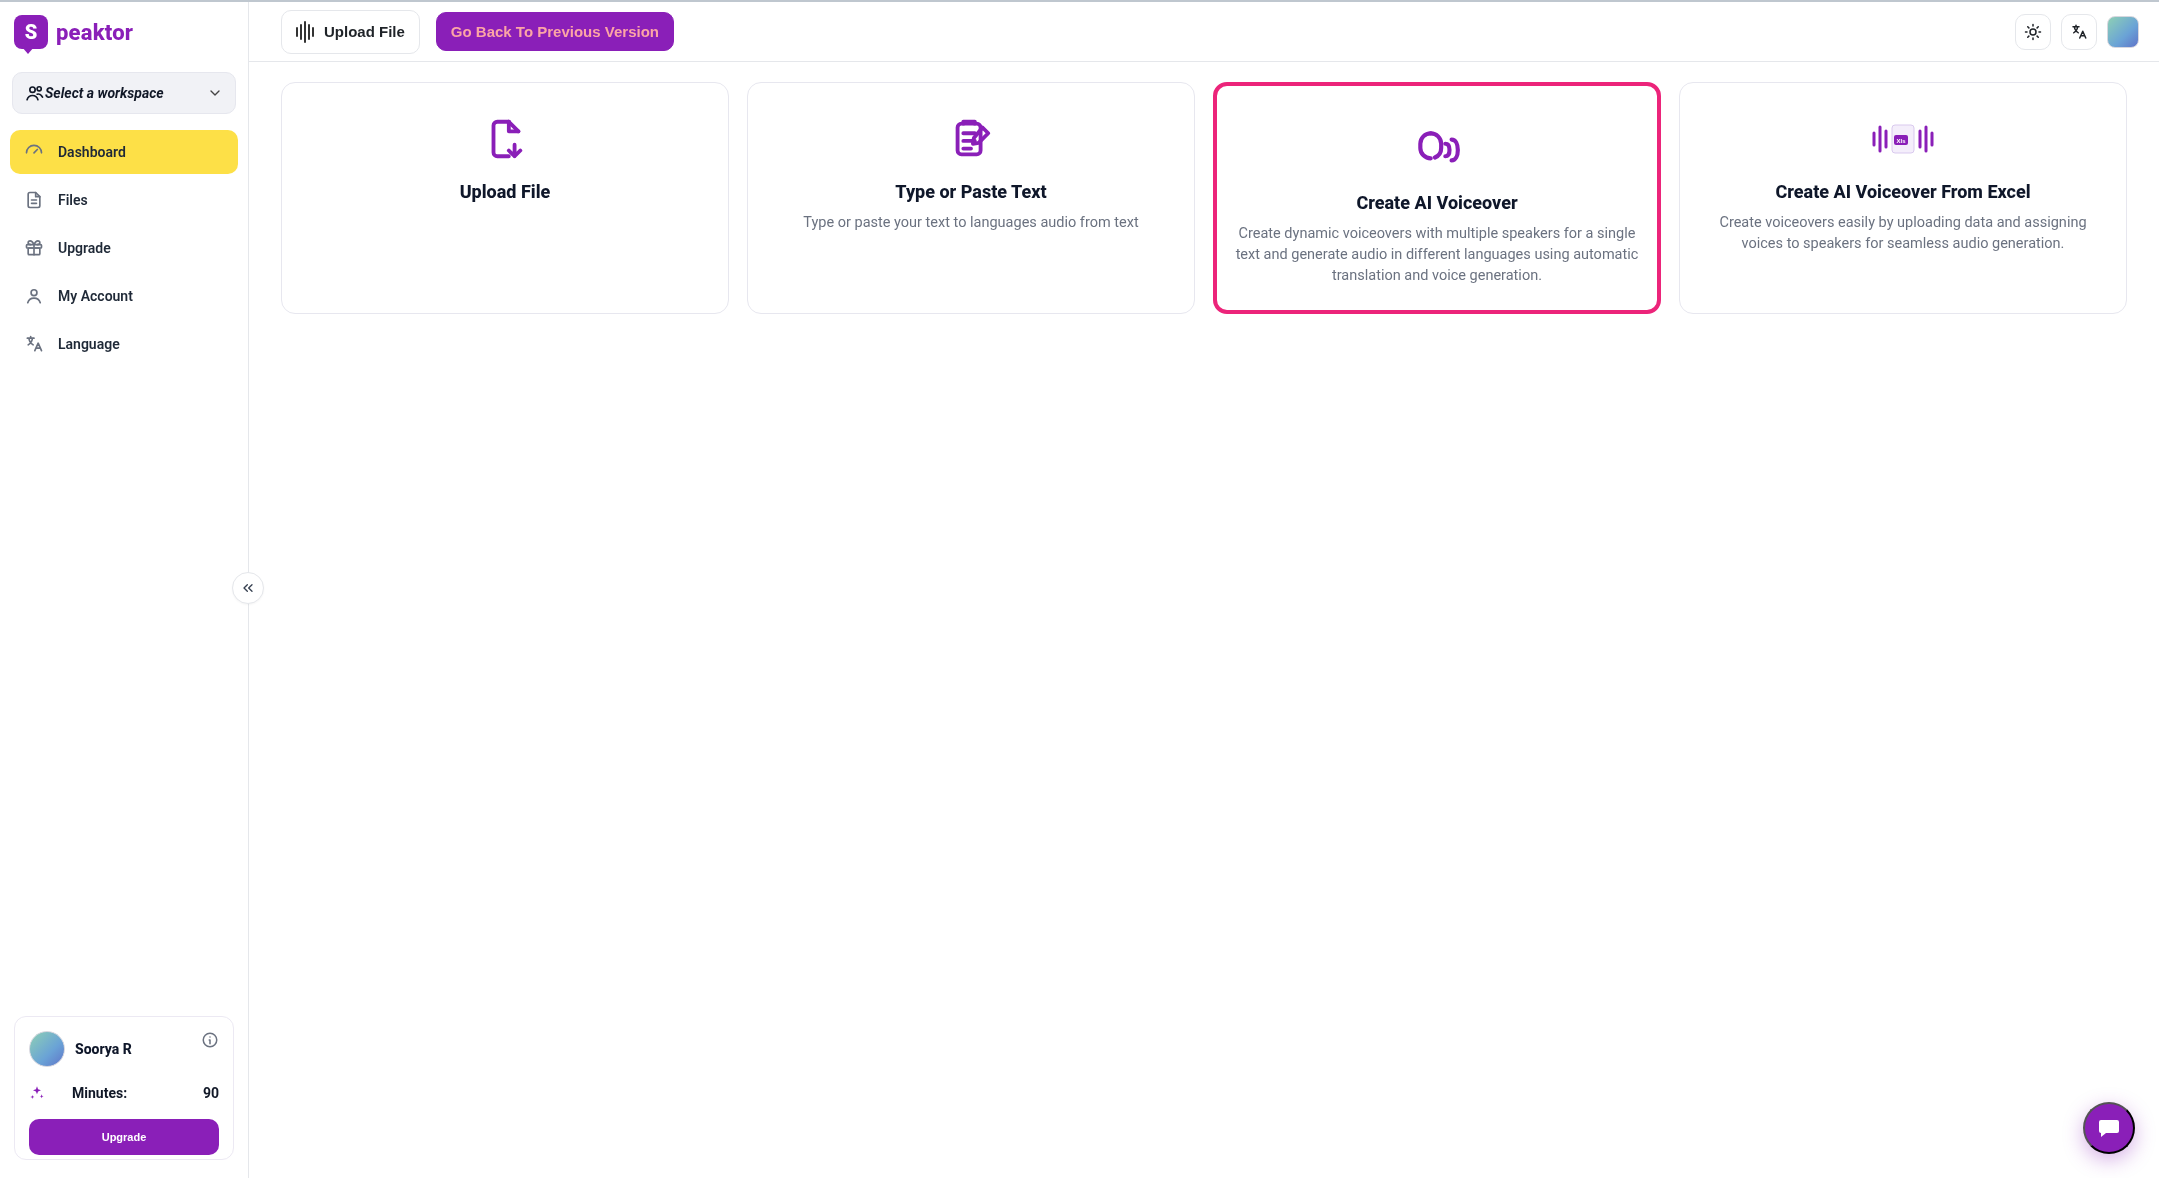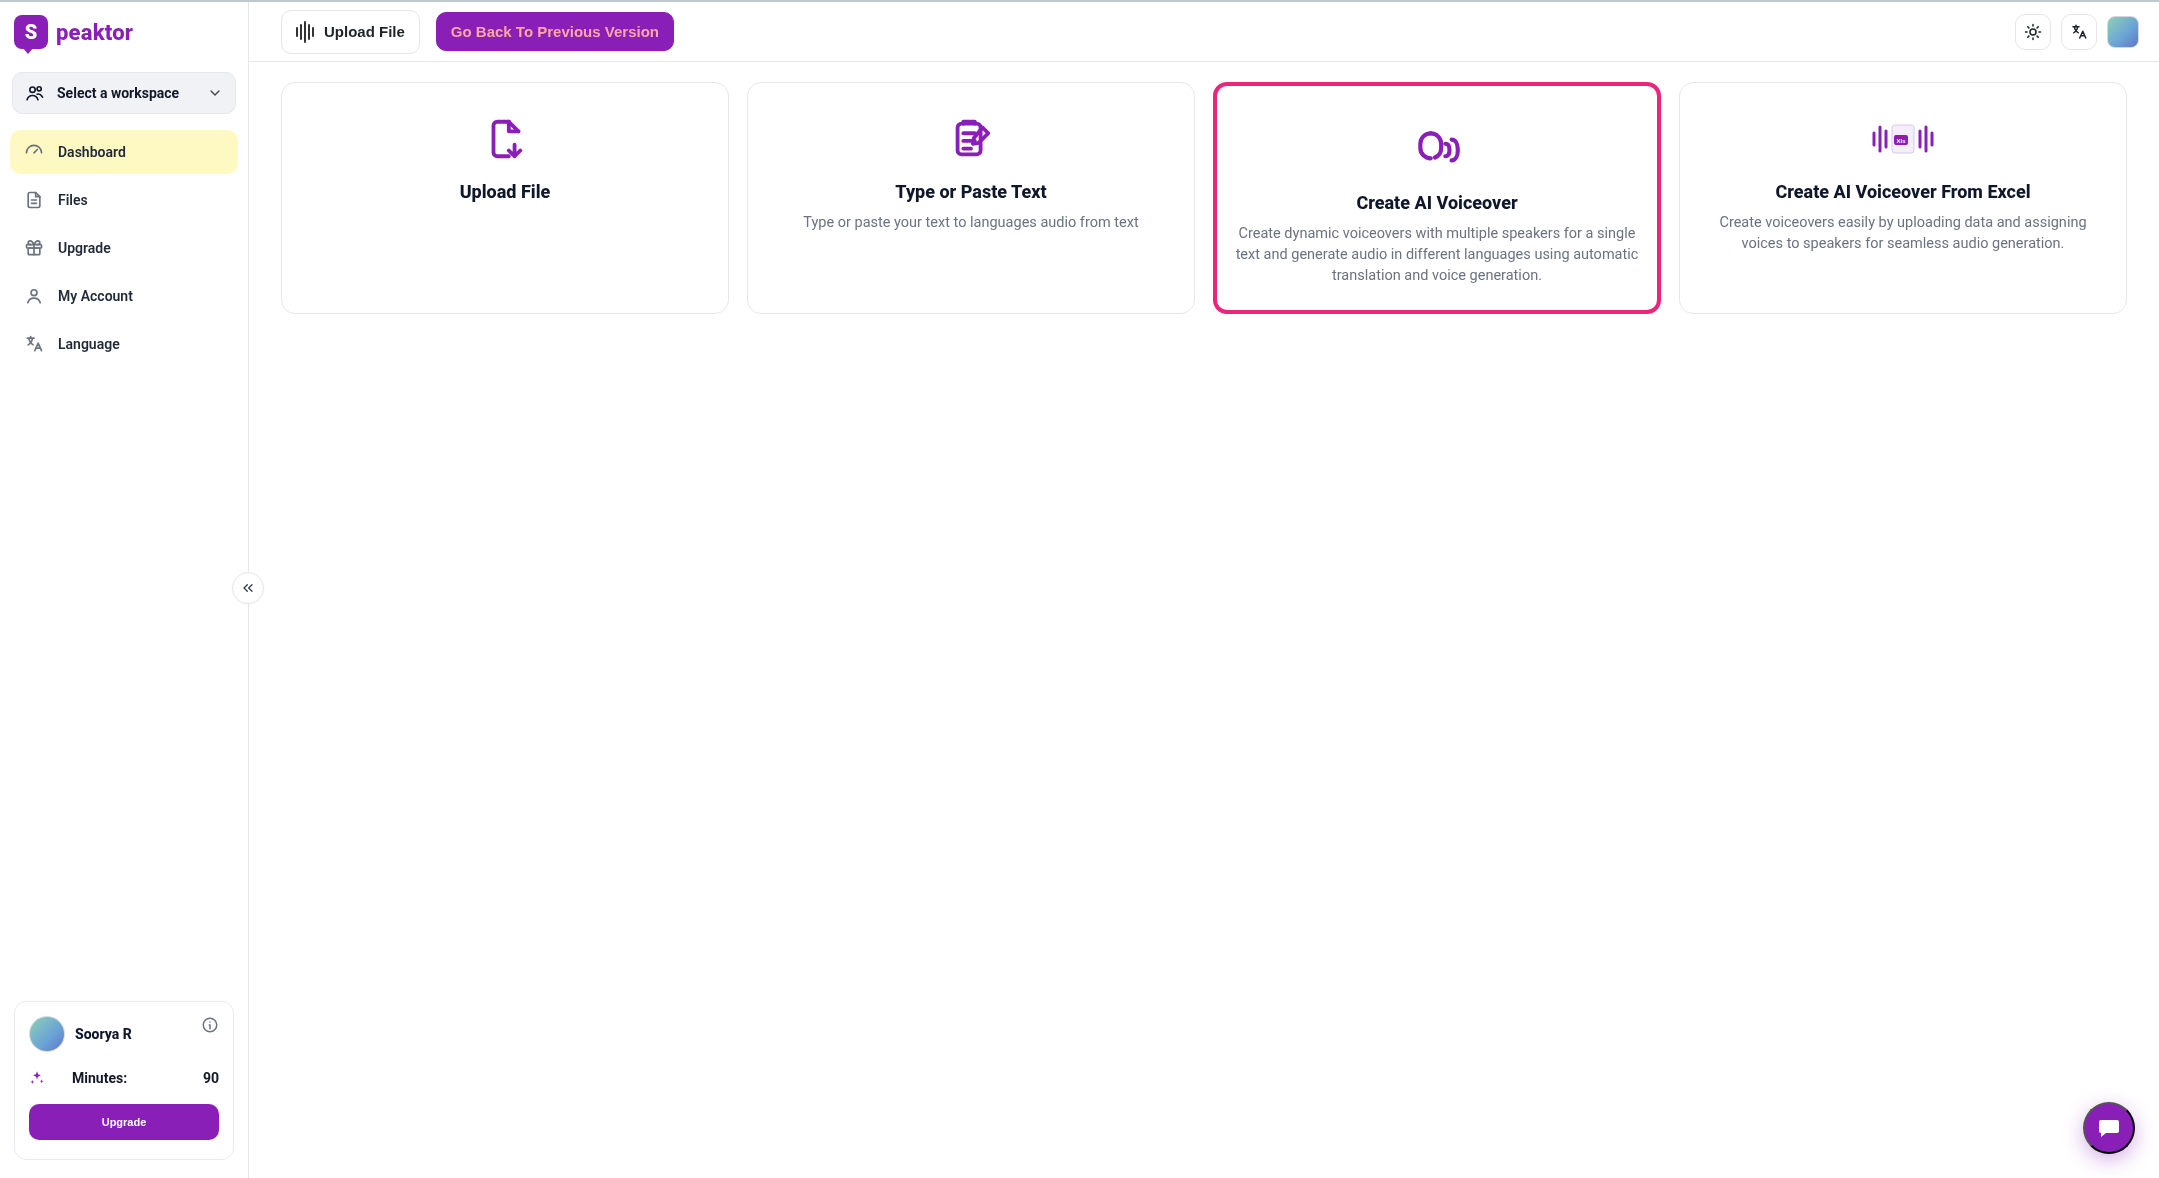--- a/index.html
+++ b/index.html
@@ -59,44 +59,44 @@
   .logo .mark::after{
     content:"";position:absolute;bottom:-5px;left:8px;width:0;height:0;
     border-left:6px solid transparent;border-right:6px solid transparent;border-top:7px solid var(--purple);
   }
 
   .workspace{
     margin:10px 12px 14px 12px;
     background:#f1f2f6;border:1px solid #e6e7ee;border-radius:10px;
     display:flex;align-items:center;gap:10px;padding:10px 12px;justify-content:space-between;
   }
-  .workspace .left{display:flex;align-items:center;gap:12px;}
+  .workspace .left{display:flex;align-items:center;font-style:italic;}
   .ws-label{font-weight:700;color:#111827;}
   .chev{color:#444;}
 
   .nav{
     padding:2px 10px;
     display:flex;flex-direction:column;gap:4px;
   }
   .nav-item{
     display:flex;align-items:center;gap:14px;padding:12px 14px;border-radius:10px;color:#374151;
   }
-  .nav-item.active{background:#fef9c3;}
+  .nav-item.active{background:#fde047;}
   .nav-item .nicon{width:20px;height:20px;color:#6b7280;display:flex;align-items:center;justify-content:center;}
   .nav-item.active .nicon{color:#6b7280;}
   .nav-label{font-weight:600;color:#1f2937;}
 
   .collapse-btn{
     position:absolute;right:-16px;top:calc(50% - 18px);width:32px;height:32px;border-radius:999px;
     background:#fff;border:1px solid var(--border);display:flex;align-items:center;justify-content:center;color:#374151;
     box-shadow:0 1px 2px rgba(0,0,0,.04);
   }
 
   .plan-card{
-    margin:auto 14px 18px 14px;border:1px solid #ece9f3;border-radius:12px;padding:14px 14px 19px 14px;
+    margin:auto 14px 18px 14px;border:1px solid #ece9f3;border-radius:12px;padding:14px 14px 4px 14px;
   }
   .plan-top{display:flex;align-items:center;gap:10px;position:relative;}
   .avatar{width:36px;height:36px;border-radius:999px;background:linear-gradient(135deg,#8ed0b5 0%, #6aa3d6 60%, #5f74c9 100%);border:1px solid #d7d7df;}
   .plan-name{font-weight:800;color:#0f172a;}
   .info-icon{position:absolute;right:0;top:0;color:#6b7280;}
   .plan-row{display:flex;align-items:center;justify-content:space-between;margin-top:18px;color:#111827;font-weight:700;}
   .plan-row .left{display:flex;align-items:center;gap:27px;color:#111827;}
   .plan-row .mins-label{color:#111827;}
   .spark-icon{color:var(--purple);}
   .upgrade{

